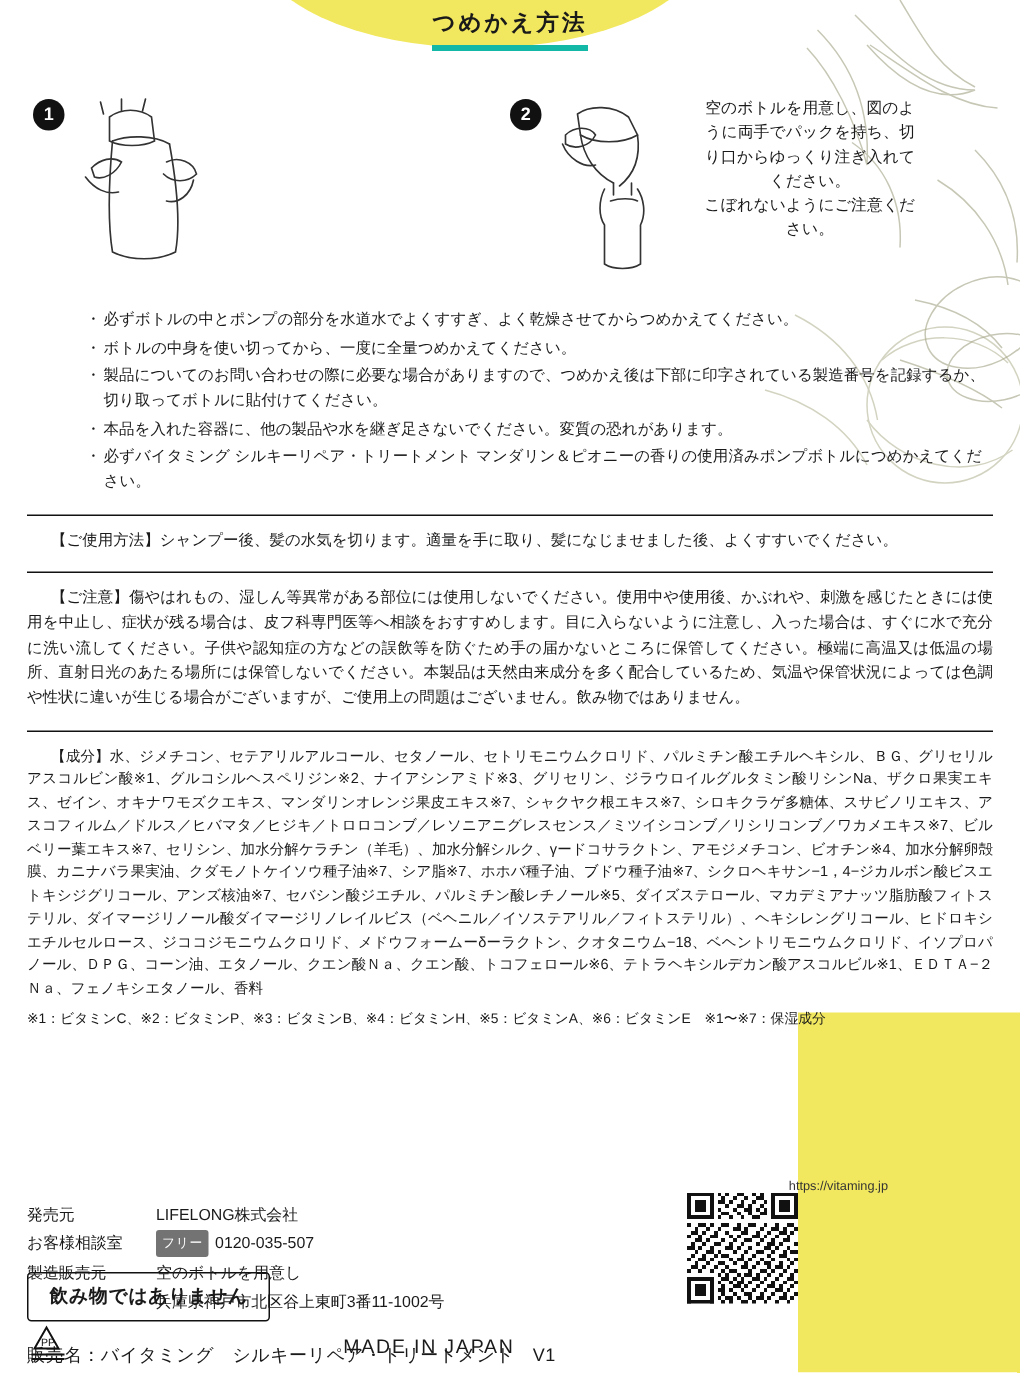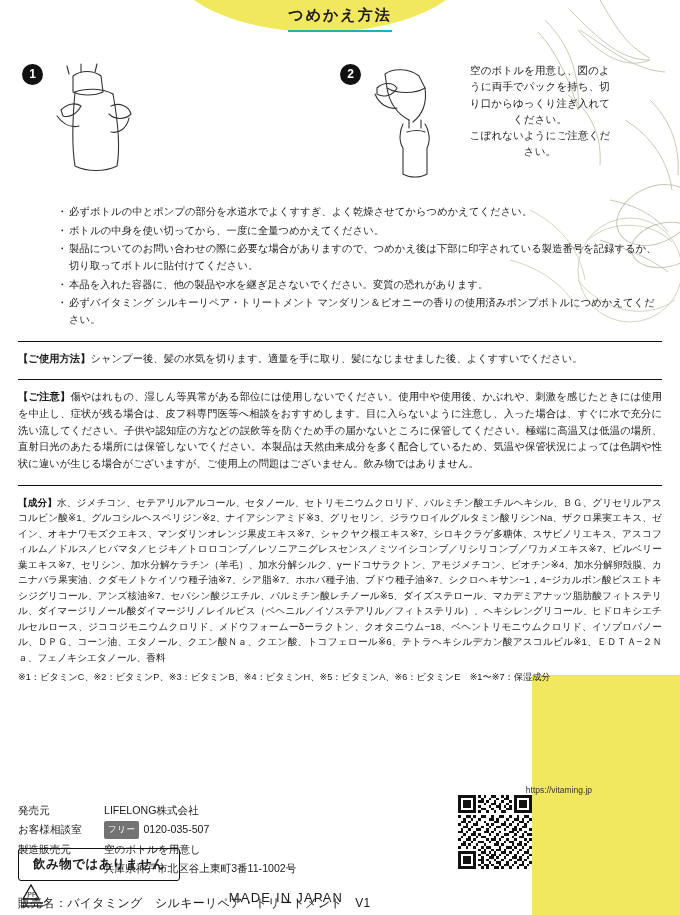--- a/index.html
+++ b/index.html
@@ -21,21 +21,21 @@
     z-index:0;
   }
   
   .lineart{position:absolute;right:-10px;top:0;width:240px;height:310px;opacity:.55;z-index:0;pointer-events:none;}
   .lineart-bottom{position:absolute;right:-20px;top:150px;width:230px;height:200px;opacity:.5;z-index:0;pointer-events:none;}
 
   
   .heading-wrap{position:relative;z-index:2;text-align:center;padding-top:6px;}
   .heading{
     display:inline-block;font-size:15px;letter-spacing:2px;font-weight:700;color:#1a1a1a;
-    padding-bottom:5px;border-bottom:2px solid #14b8a6;
+    padding-bottom:5px;border-bottom:4px solid #14b8a6;
   }
 
   
   .steps{position:relative;z-index:2;display:flex;margin-top:30px;padding:0 22px;}
   .step{display:flex;flex:1;gap:8px;}
   .step-num{
     width:21px;height:21px;border-radius:50%;background:#111;color:#fff;
     font-size:12px;line-height:21px;text-align:center;flex:0 0 21px;margin-top:2px;font-weight:700;
   }
   .step-visual{width:88px;height:120px;flex:0 0 88px;position:relative;}
@@ -47,21 +47,21 @@
   .bullets li{
     list-style:none;font-size:10.3px;line-height:1.62;margin:0 0 2px 0;
     padding-left:11px;position:relative;letter-spacing:.05px;
   }
   .bullets li:before{content:"・";position:absolute;left:-1px;top:0;}
 
   .rule{border:0;border-top:1px solid #111;margin:12px 18px 0 18px;position:relative;z-index:2;}
 
   
   .para{position:relative;z-index:2;margin:9px 18px 0 18px;font-size:10.3px;line-height:1.62;text-align:justify;letter-spacing:.02px;}
-  .para .lead{font-weight:700;}
+  .para .lead{font-weight:400;margin-left:16px;}
   .ingredients{font-size:9.7px;line-height:1.6;}
   .notes{font-size:9.2px;margin-top:5px;}
 
   
   .yellow-block{position:absolute;right:0;bottom:0;width:148px;height:240px;background:#f2e85f;z-index:0;}
 
   
   .footer{position:absolute;left:0;bottom:0;width:680px;z-index:2;}
   .badge{
     display:inline-block;border:1.5px solid #111;border-radius:3px;

